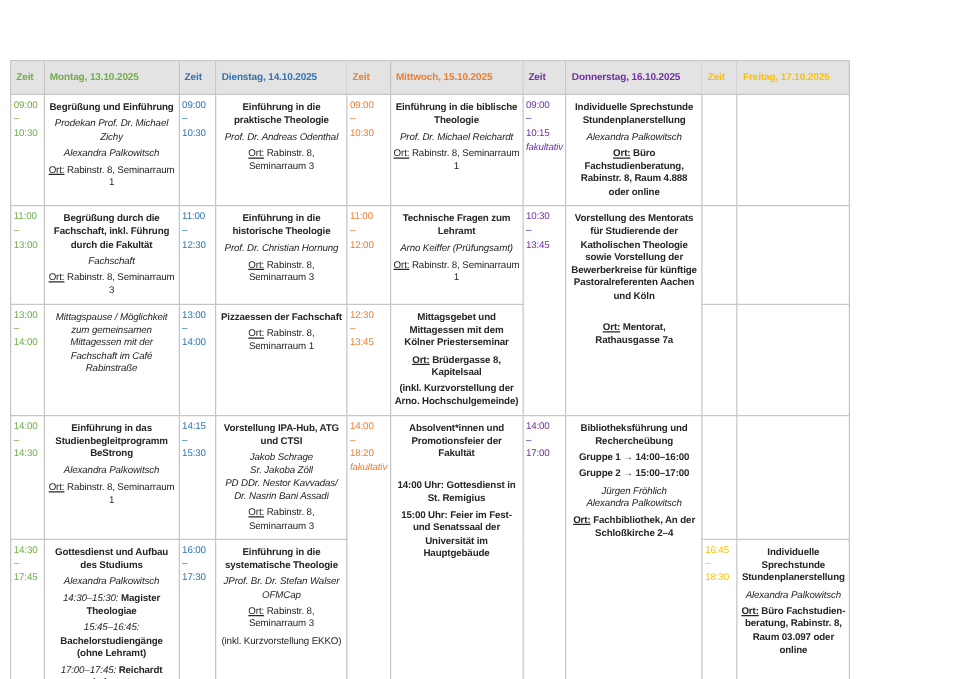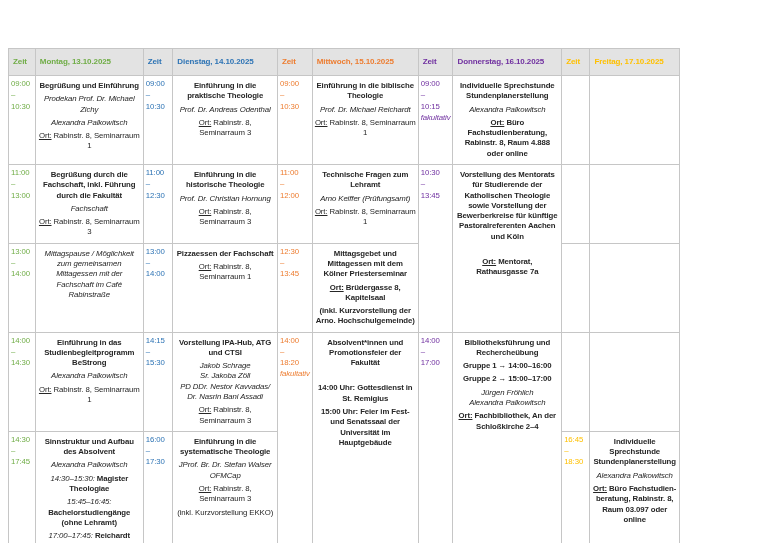--- a/index.html
+++ b/index.html
@@ -226,21 +226,21 @@
           <td class="time" style="color: rgb(255, 192, 0);"></td>
           <td class="event"></td>
         </tr>
         <tr style="height: 119px;">
           <td class="time" style="color: rgb(112, 173, 71);">
             <div class="ln"><span>14:30</span></div>
             <div class="ln"><span>–</span></div>
             <div class="ln"><span>17:45</span></div>
           </td>
           <td class="event">
-            <div class="ln"><span class="b">Sinnstruktur und Aufbau des Absolvent</span></div>
+            <div class="ln"><span class="b">Gottesdienst und Aufbau des Studiums</span></div>
             <div class="ln"><span class="i">Alexandra Palkowitsch</span></div>
             <div class="ln"><span class="i">14:30–15:30: </span><span class="b">Magister Theologiae</span></div>
             <div class="ln"><span class="i">15:45–16:45: </span><span class="b">Bachelorstudiengänge (ohne Lehramt)</span></div>
             <div class="ln"><span class="i">17:00–17:45: </span><span class="b">Reichardt Lehramt</span></div>
             <div class="ln"><span class="u">Ort:</span><span> Rabinstr. 8, Raum 03-100</span></div>
           </td>
           <td class="time" style="color: rgb(46, 116, 181);">
             <div class="ln"><span>16:00</span></div>
             <div class="ln"><span>–</span></div>
             <div class="ln"><span>17:30</span></div>

